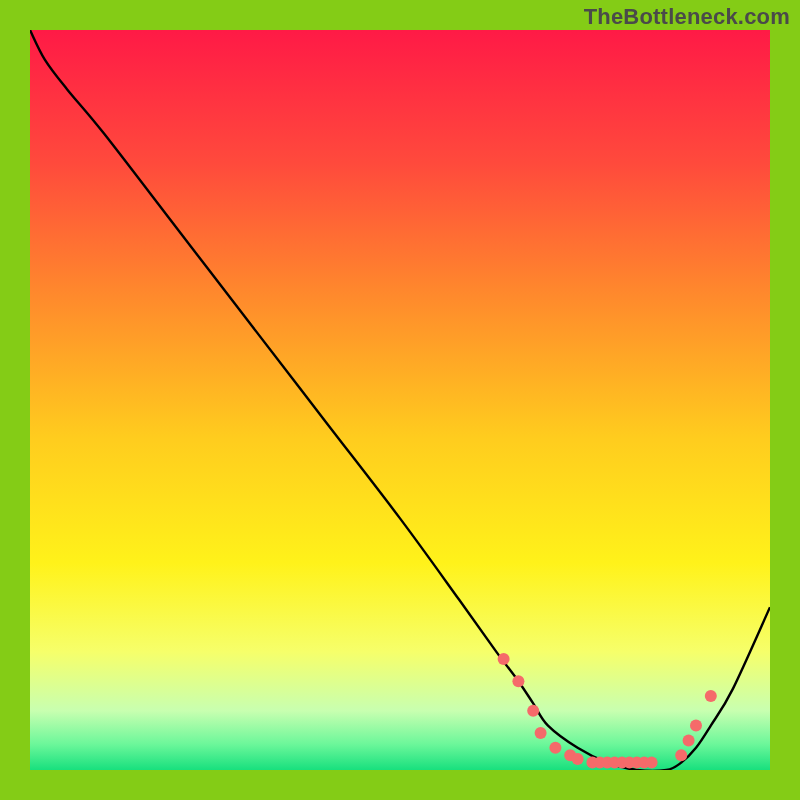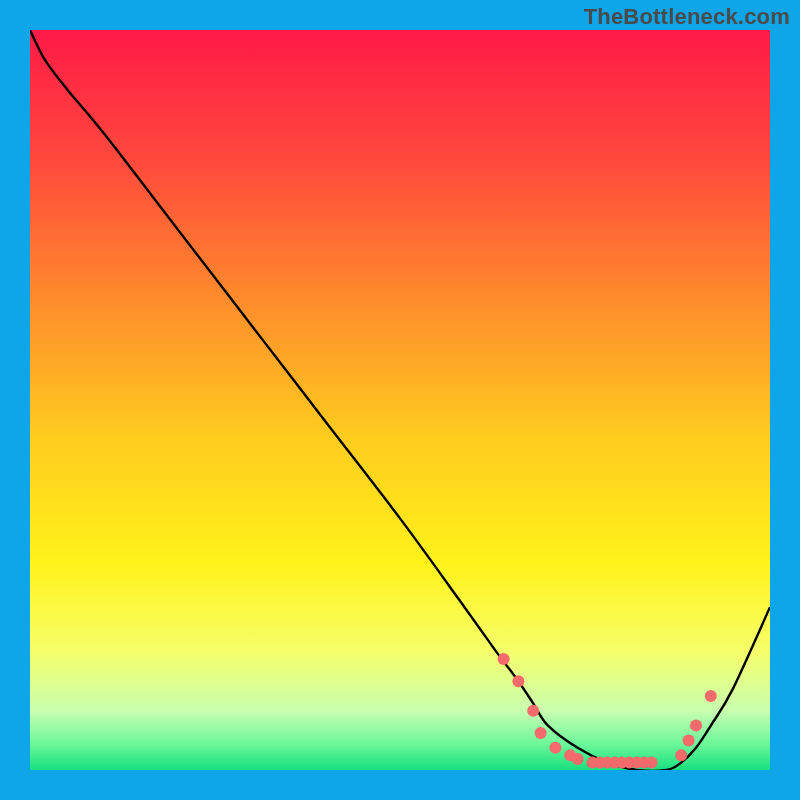--- a/index.html
+++ b/index.html
@@ -8,21 +8,21 @@
     width: 800px;
     height: 800px;
     background: #000;
     font-family: Arial, Helvetica, sans-serif;
     overflow: hidden;
   }
   .stage {
     position: relative;
     width: 800px;
     height: 800px;
-    background: #0ea5e9;
+    background: #84cc16;
   }
   .watermark {
     position: absolute;
     top: 4px;
     right: 10px;
     color: #4a4a4a;
     font-size: 22px;
     font-weight: 600;
     letter-spacing: 0.2px;
     user-select: none;

